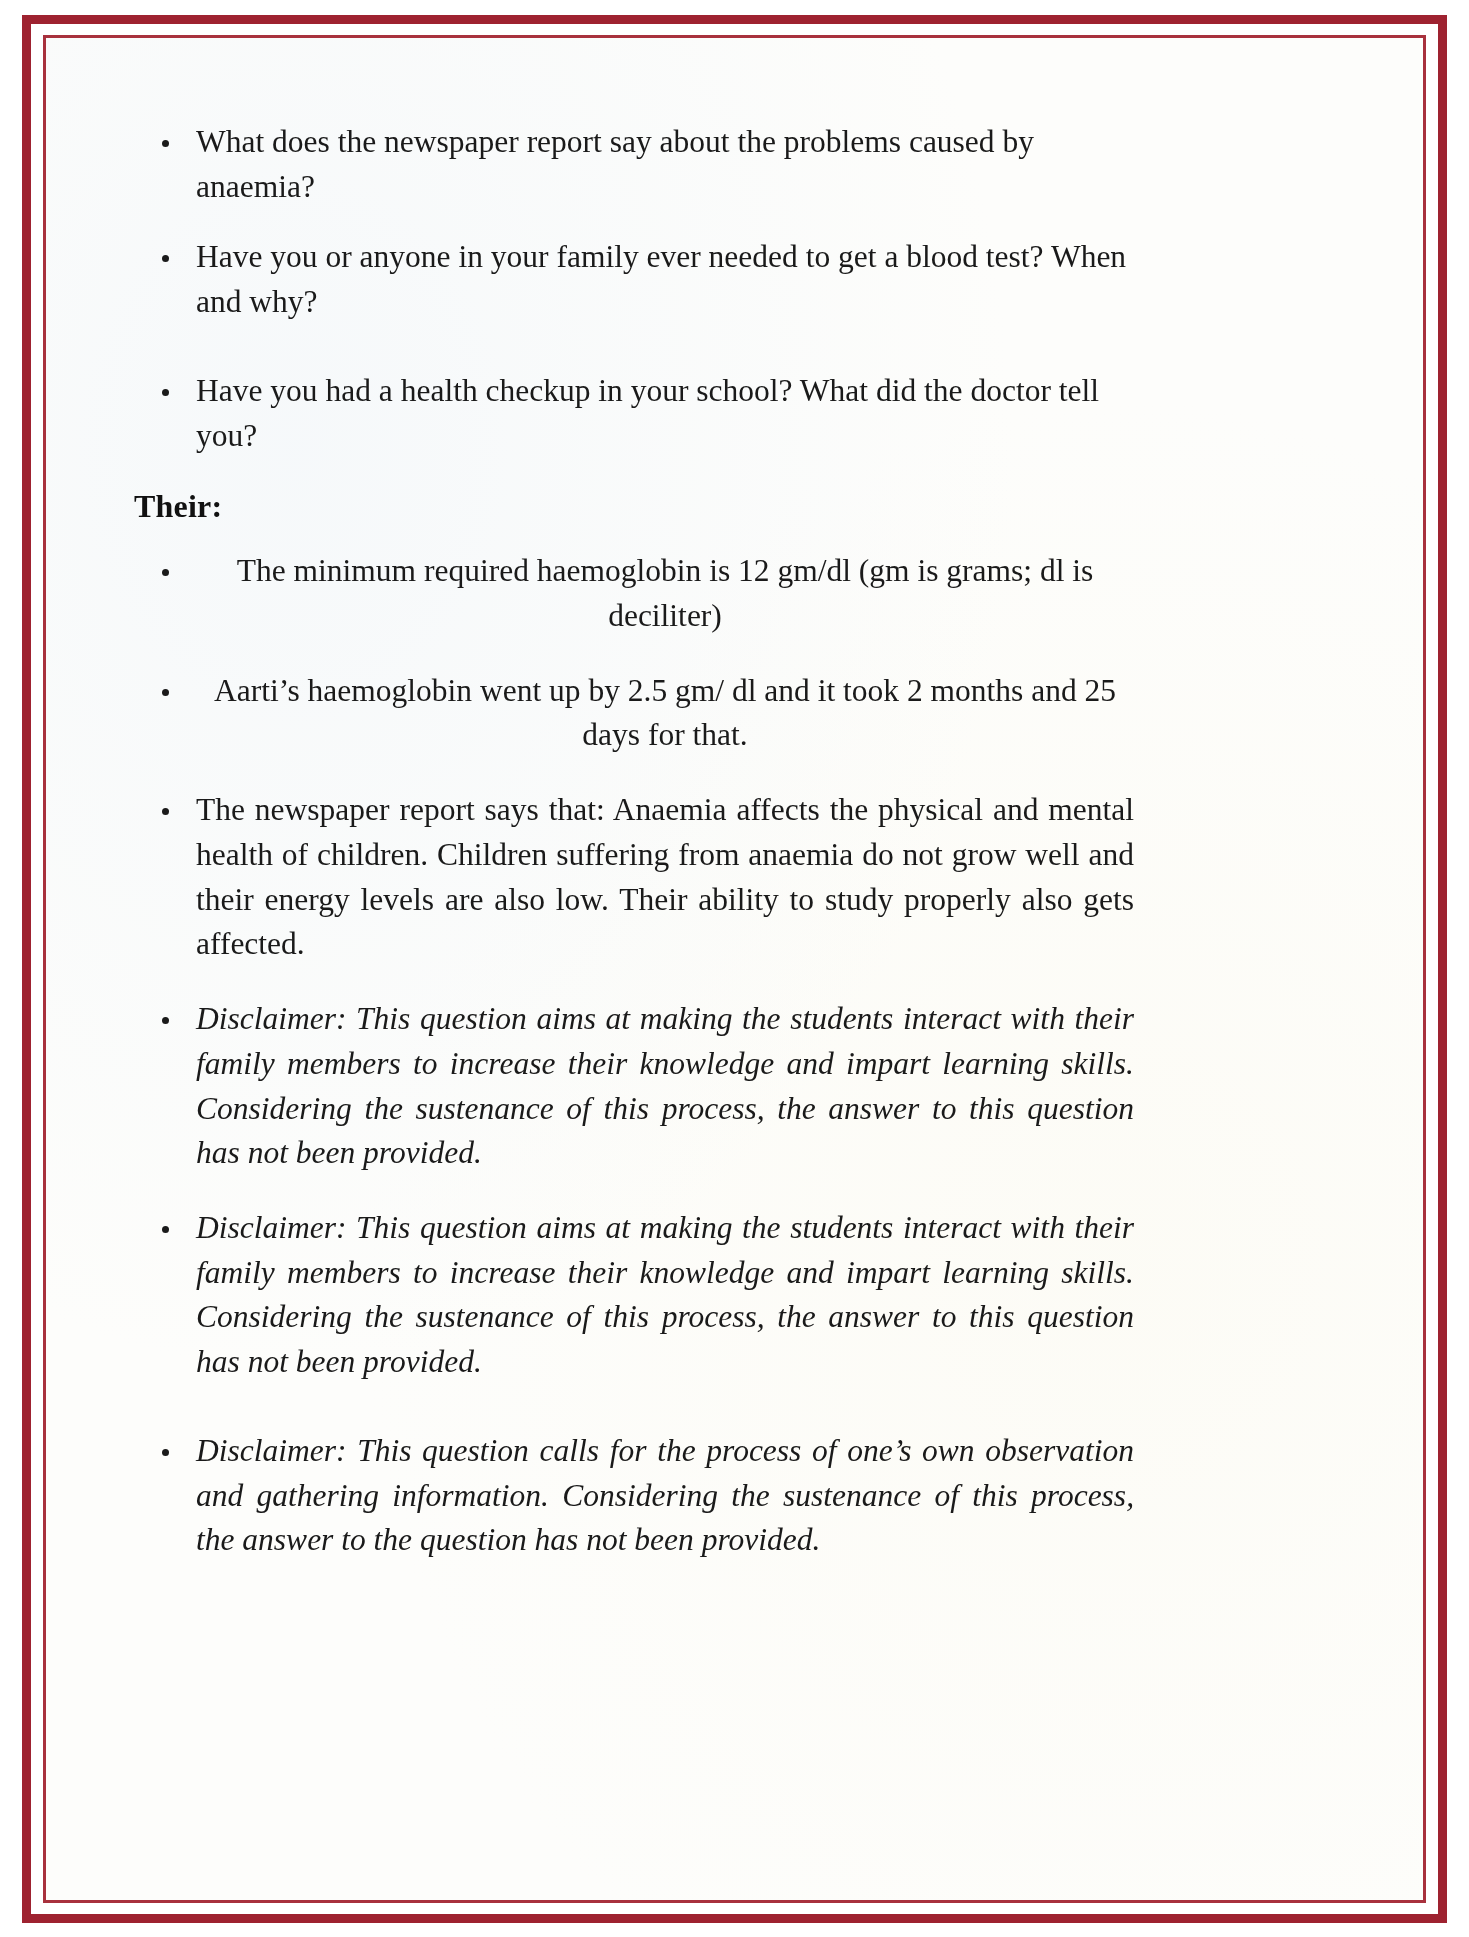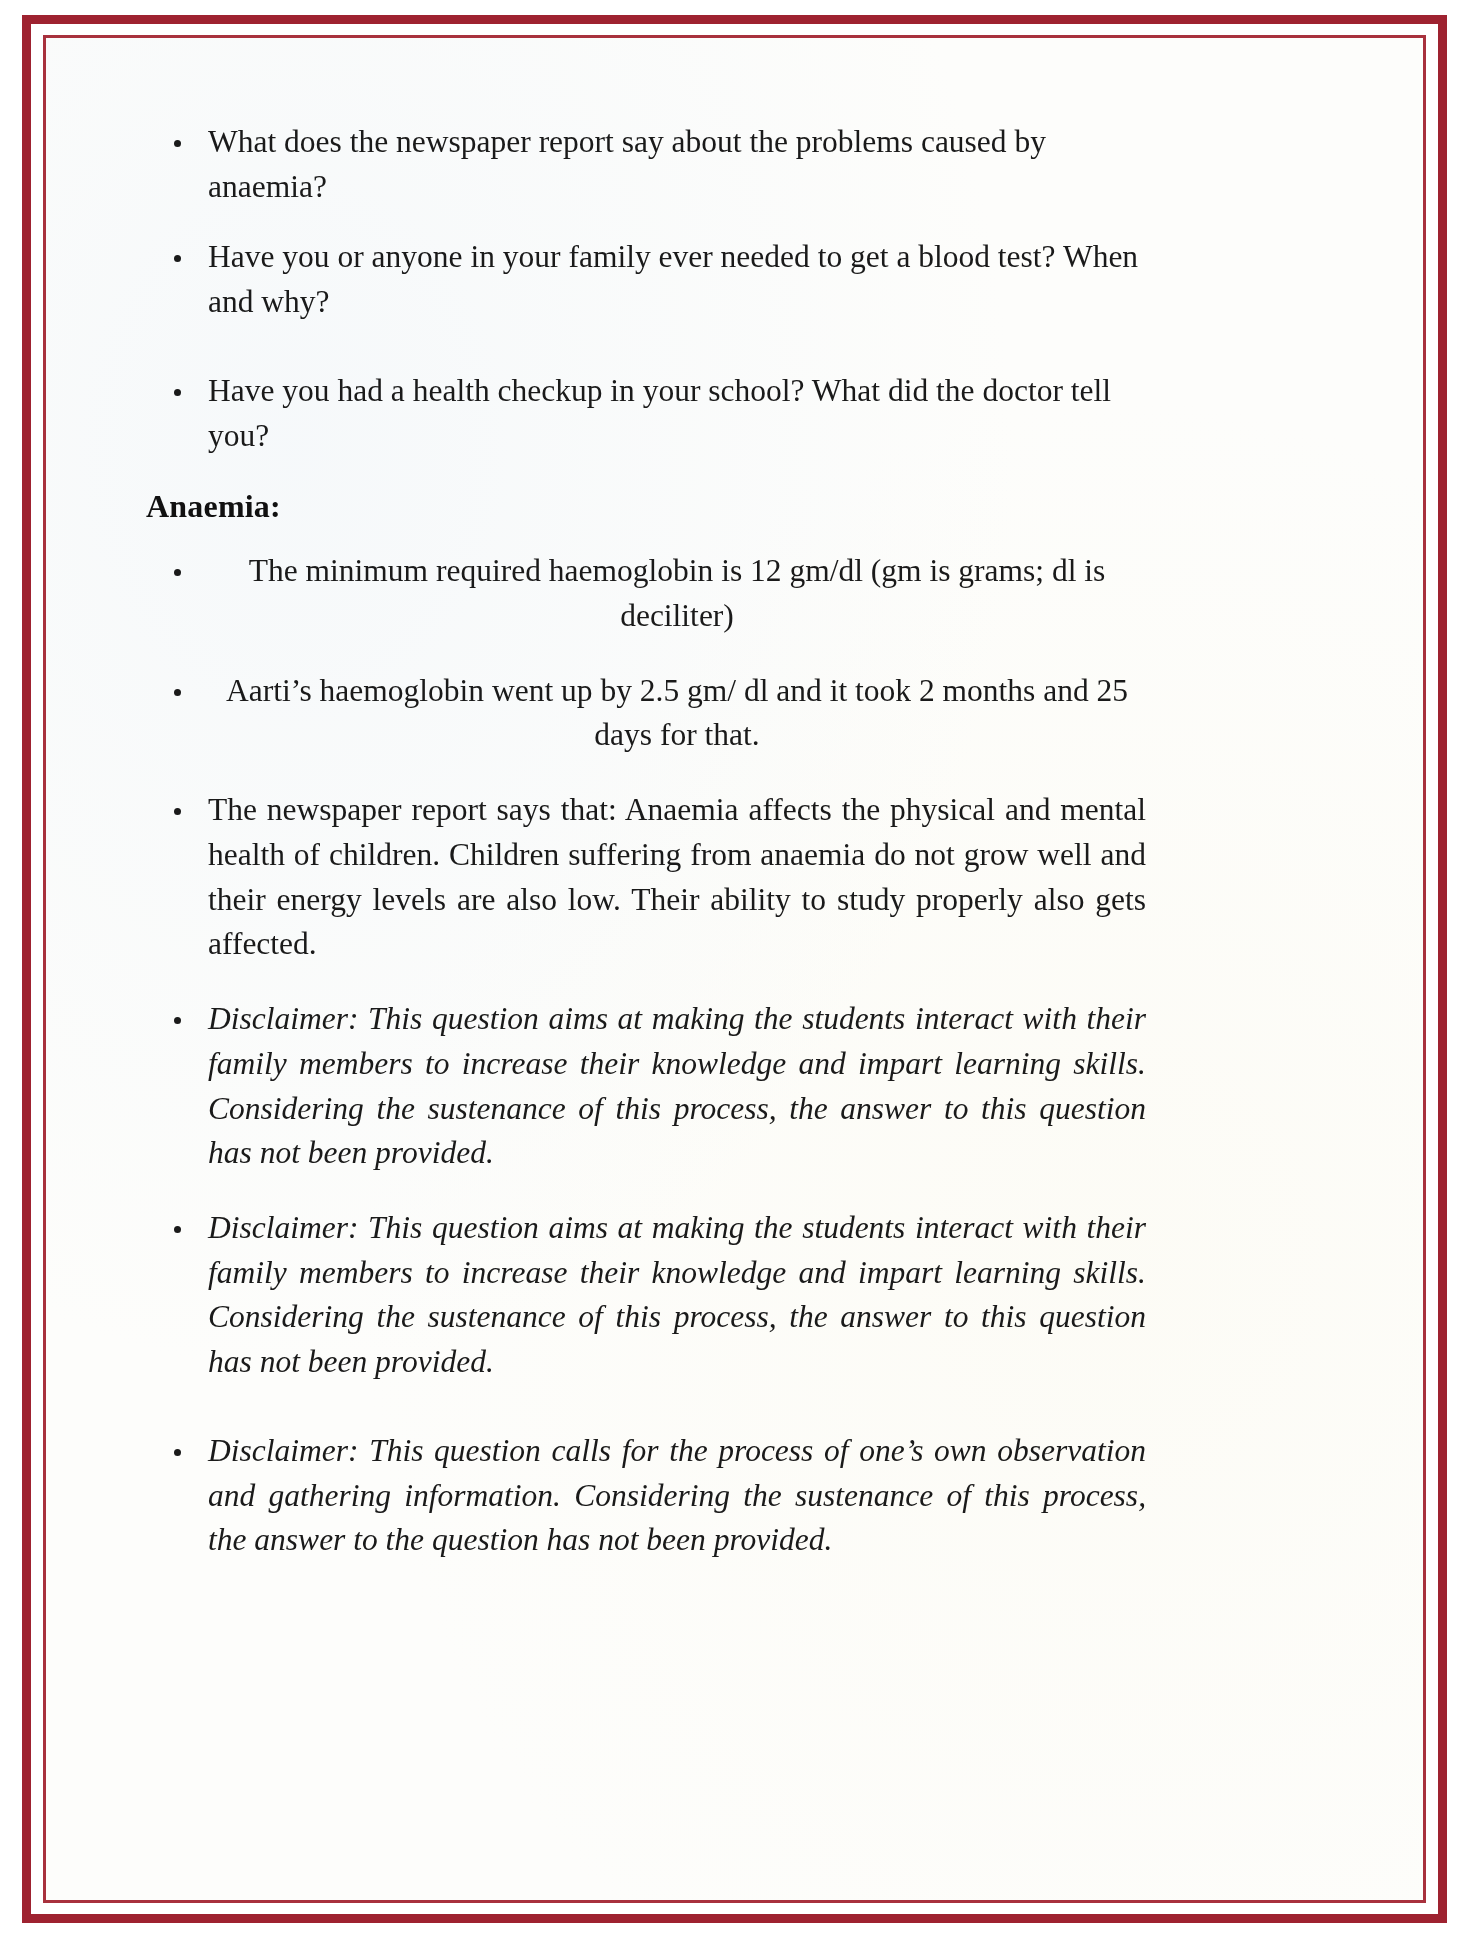--- a/index.html
+++ b/index.html
@@ -50,21 +50,21 @@
     left: 0; top: 0; right: 0; bottom: 0;
     background:
       radial-gradient(ellipse at 18% 22%, rgba(240,245,250,0.55) 0%, rgba(255,255,255,0) 45%),
       radial-gradient(ellipse at 78% 66%, rgba(252,250,240,0.5) 0%, rgba(255,255,255,0) 50%);
     pointer-events: none;
   }
 
   
   .content {
     position: absolute;
-    left: 100px;
+    left: 88px;
     top: 82px;
     width: 1000px;
     font-family: Liberation Serif, serif;
   }
 
   ul.bullets {
     list-style: none;
     margin: 0;
     padding: 0;
   }
@@ -137,21 +137,21 @@
           <li class="bullet">
             <span class="dot"></span>
             <span>Have you or anyone in your family ever needed to get a blood test? When and why?</span>
           </li>
           <li class="bullet">
             <span class="dot"></span>
             <span>Have you had a health checkup in your school? What did the doctor tell you?</span>
           </li>
         </ul>
 
-        <div class="answer-heading">Anaemia:</div>
+        <div class="answer-heading">Their:</div>
 
         <ul class="bullets group-answers">
           <li class="bullet tight">
             <span class="dot"></span>
             <span>The minimum required haemoglobin is 12 gm/dl (gm is grams; dl is deciliter)</span>
           </li>
           <li class="bullet tight">
             <span class="dot"></span>
             <span>Aarti’s haemoglobin went up by 2.5 gm/ dl and it took 2 months and 25 days for that.</span>
           </li>

